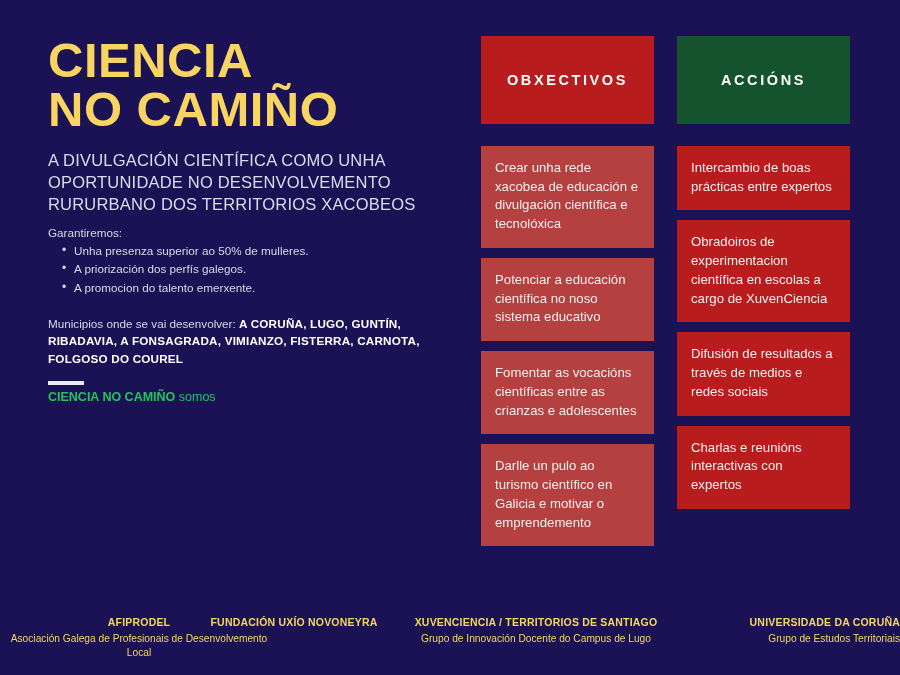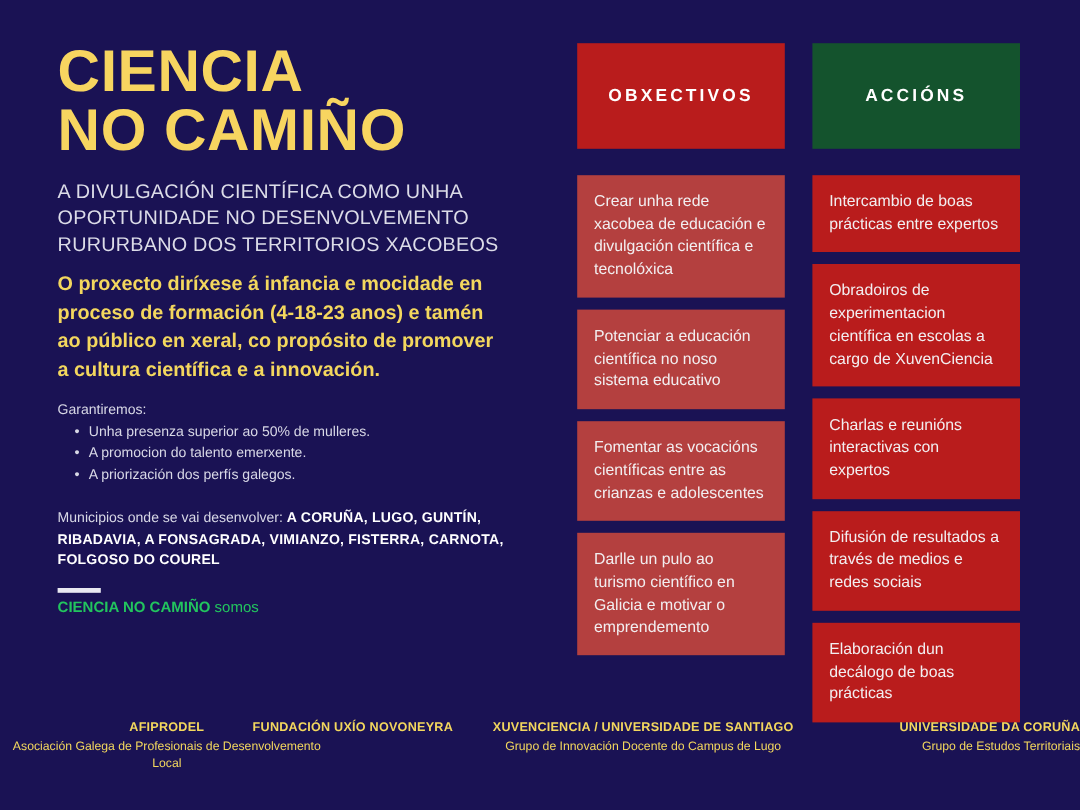--- a/index.html
+++ b/index.html
@@ -146,21 +146,21 @@
     margin-bottom: 10px;
     box-sizing: border-box;
   }
   .col-objectives .card { background: #b4403f; }
   .col-actions .card { background: #b91c1c; }
 
   
   .footer {
     position: absolute;
     left: 0;
-    top: 589px;
+    top: 605px;
     width: 900px;
     height: 70px;
   }
   .partner {
     position: absolute;
     text-align: center;
     color: #f3d75e;
   }
   .partner .pname {
     font-size: 10.5px;
@@ -191,33 +191,27 @@
       <span class="line">CIENCIA</span>
       <span class="line">NO CAMIÑO</span>
     </h1>
 
     <div class="subhead">
       <span class="line">A DIVULGACIÓN CIENTÍFICA COMO UNHA</span>
       <span class="line">OPORTUNIDADE NO DESENVOLVEMENTO</span>
       <span class="line">RURURBANO DOS TERRITORIOS XACOBEOS</span>
     </div>
 
-    <div class="lead">
-      <span class="line">O proxecto diríxese á infancia e mocidade en</span>
-      <span class="line">proceso de formación (4-18-23 anos) e tamén</span>
-      <span class="line">ao público en xeral, co propósito de promover</span>
-      <span class="line">a cultura científica e a innovación.</span>
-    </div>
 
 
     <p class="guarantee-title">Garantiremos:</p>
     <ul class="guarantee-list">
       <li>Unha presenza superior ao 50% de mulleres.</li>
+      <li>A priorización dos perfís galegos.</li>
       <li>A promocion do talento emerxente.</li>
-      <li>A priorización dos perfís galegos.</li>
     </ul>
 
     <p class="municipios"><span>Municipios onde se vai desenvolver: </span><b>A CORUÑA, LUGO, GUNTÍN, RIBADAVIA, A FONSAGRADA, VIMIANZO, FISTERRA, CARNOTA, FOLGOSO DO COUREL</b></p>
 
     <div class="rule"></div>
 
     <p class="somos"><b>CIENCIA NO CAMIÑO</b><span> somos</span></p>
   </div>
 
   <div class="col col-objectives">
@@ -225,36 +219,35 @@
     <div class="card">Crear unha rede xacobea de educación e divulgación científica e tecnolóxica</div>
     <div class="card">Potenciar a educación científica no noso sistema educativo</div>
     <div class="card">Fomentar as vocacións científicas entre as crianzas e adolescentes</div>
     <div class="card">Darlle un pulo ao turismo científico en Galicia e motivar o emprendemento</div>
   </div>
 
   <div class="col col-actions">
     <div class="col-header">ACCIÓNS</div>
     <div class="card">Intercambio de boas prácticas entre expertos</div>
     <div class="card">Obradoiros de experimentacion científica en escolas a cargo de XuvenCiencia</div>
+    <div class="card">Difusión de resultados a través de medios e redes sociais</div>
     <div class="card">Charlas e reunións interactivas con expertos</div>
-    <div class="card">Difusión de resultados a través de medios e redes sociais</div>
-    <div class="card">Elaboración dun decálogo de boas prácticas</div>
   </div>
 
   <div class="footer">
     <div class="partner partner-0">
       <span class="pname">AFIPRODEL</span>
       <span class="pdesc">Asociación Galega de Profesionais de Desenvolvemento Local</span>
     </div>
     <div class="partner partner-1">
       <span class="pname">FUNDACIÓN UXÍO NOVONEYRA</span>
       <span class="pdesc"></span>
     </div>
     <div class="partner partner-2">
-      <span class="pname">XUVENCIENCIA / UNIVERSIDADE DE SANTIAGO</span>
+      <span class="pname">XUVENCIENCIA / TERRITORIOS DE SANTIAGO</span>
       <span class="pdesc">Grupo de Innovación Docente do Campus de Lugo</span>
     </div>
     <div class="partner partner-3">
       <span class="pname">UNIVERSIDADE DA CORUÑA</span>
       <span class="pdesc">Grupo de Estudos Territoriais</span>
     </div>
   </div>
 
 </div>
 

